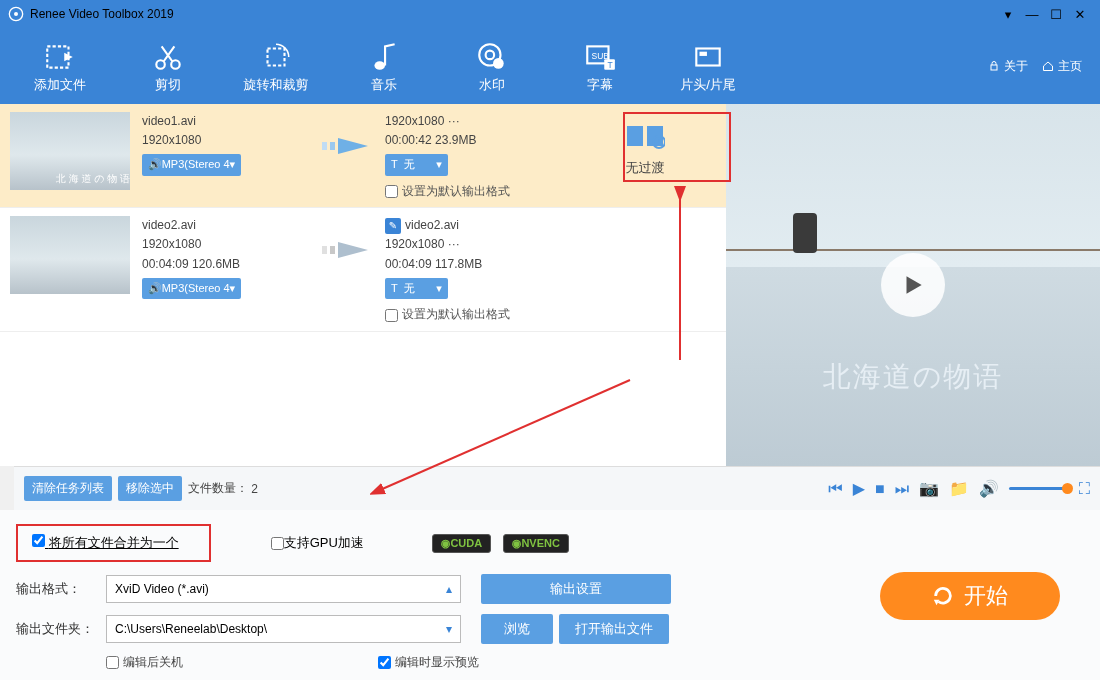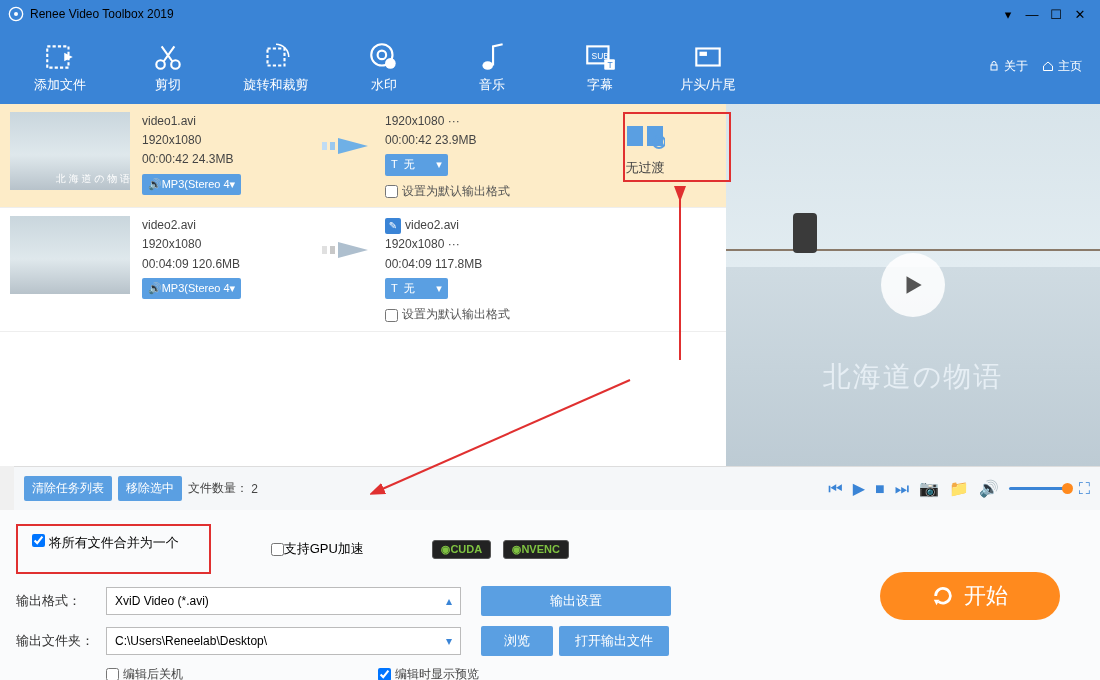--- a/index.html
+++ b/index.html
@@ -35,21 +35,21 @@
 .preview-caption { position: absolute; bottom: 70px; width: 100%; text-align: center; color: #e6eef4; font-size: 28px; font-family: "SimSun", serif; letter-spacing: 2px; }
 .controls-bar { height: 44px; background: #f5f7f9; border-top: 1px solid #ddd; display: flex; align-items: center; padding: 0 10px; font-size: 12px; color: #444; margin-left: 14px; }
 .btn-small { background: #5a9fe2; color: #fff; padding: 4px 8px; font-size: 12px; border: none; border-radius: 2px; margin-right: 6px; cursor: pointer; }
 .sort-links span { margin: 0 6px; cursor: pointer; }
 .player-ctrls { margin-left: auto; display: flex; align-items: center; gap: 10px; color: #3a84d6; }
 .player-ctrls .ctl { cursor: pointer; font-size: 16px; }
 .vol-track { width: 60px; height: 3px; background: #3a84d6; position: relative; border-radius: 2px; }
 .vol-thumb { position: absolute; right: -4px; top: -4px; width: 11px; height: 11px; background: #ff8a1e; border-radius: 50%; }
 .bottom-panel { padding: 14px 16px 10px; background: #fafbfc; }
 .row-opts { display: flex; align-items: center; margin-bottom: 12px; font-size: 13px; }
-.merge-box { border: 2px solid #e03030; padding: 8px 30px 20px 14px; margin-right: 60px; }
+.merge-box { border: 2px solid #e03030; padding: 8px 30px 8px 14px; margin-right: 60px; text-decoration: underline; }
 .badge-tech { display: inline-flex; align-items: center; padding: 2px 8px; border-radius: 3px; font-size: 11px; font-weight: bold; margin-left: 8px; background: #222; color: #7fc241; border: 1px solid #555; }
 .form-row { display: flex; align-items: center; margin-bottom: 10px; font-size: 13px; }
 .form-row label { width: 90px; color: #333; }
 .combo { width: 355px; height: 28px; border: 1px solid #bbb; background: #fff; padding: 0 8px; display: flex; align-items: center; justify-content: space-between; font-size: 12px; cursor: pointer; }
 .combo .tri { color: #3a84d6; }
 .btn-blue { background: #5a9fe2; color: #fff; border: none; padding: 6px 24px; font-size: 13px; border-radius: 2px; margin-left: 20px; cursor: pointer; min-width: 100px; }
 .btn-blue.sm { padding: 6px 16px; min-width: 72px; margin-left: 20px; }
 .start-btn { position: absolute; right: 40px; bottom: 60px; width: 180px; height: 48px; background: #ff8a1e; color: #fff; border: none; border-radius: 24px; font-size: 22px; display: flex; align-items: center; justify-content: center; gap: 10px; cursor: pointer; }
 .check-inline { font-size: 12px; color: #444; margin-left: 0; }
 .check-inline input { vertical-align: middle; margin-right: 4px; }
@@ -97,35 +97,35 @@
         <svg viewBox="0 0 32 32">
           <rect x="8" y="8" width="16" height="16" fill="none" stroke="#fff" stroke-width="2" stroke-dasharray="3 2"></rect>
           <path d="M16 4 A12 12 0 0 1 28 16" fill="none" stroke="#fff" stroke-width="1.5"></path>
         </svg>
       </div>
     <div>旋转和裁剪</div>
   </div>
   <div class="tool-item">
     <div class="ico">
         <svg viewBox="0 0 32 32">
+          <ellipse cx="12" cy="24" rx="5" ry="4" fill="#fff"></ellipse>
+          <path d="M17 24 V6 L26 4" stroke="#fff" stroke-width="2" fill="none"></path>
+        </svg>
+      </div>
+    <div>音乐</div>
+  </div>
+  <div class="tool-item">
+    <div class="ico">
+        <svg viewBox="0 0 32 32">
           <circle cx="14" cy="14" r="10" fill="none" stroke="#fff" stroke-width="2"></circle>
           <circle cx="14" cy="14" r="4" fill="none" stroke="#fff" stroke-width="2"></circle>
           <circle cx="22" cy="22" r="5" fill="#fff"></circle>
         </svg>
       </div>
     <div>水印</div>
-  </div>
-  <div class="tool-item">
-    <div class="ico">
-        <svg viewBox="0 0 32 32">
-          <ellipse cx="12" cy="24" rx="5" ry="4" fill="#fff"></ellipse>
-          <path d="M17 24 V6 L26 4" stroke="#fff" stroke-width="2" fill="none"></path>
-        </svg>
-      </div>
-    <div>音乐</div>
   </div>
   <div class="tool-item">
     <div class="ico">
         <svg viewBox="0 0 32 32">
           <rect x="4" y="6" width="20" height="16" fill="none" stroke="#fff" stroke-width="2"></rect>
           <text x="8" y="18" fill="#fff" font-size="8">SUB</text>
           <rect x="20" y="18" width="10" height="10" fill="#fff" rx="1"></rect>
           <text x="23" y="26" fill="#3a84d6" font-size="8">T</text>
         </svg>
       </div>
@@ -160,21 +160,20 @@
 <div class="content">
   <div class="list-area">
 
     <div class="video-row active">
       <div class="thumb">
         <div style="position:absolute;bottom:4px;left:0;right:0;text-align:right;font-size:10px;margin-left:42px;">北 海 道 の 物 语</div>
       </div>
       <div class="info-col">
         <div>video1.avi</div>
         <div>1920x1080</div>
-        <div>00:00:42  24.3MB</div>
         <span class="pill">🔊 <span>MP3(Stereo 4</span> ▾</span>
       </div>
       <div class="arrow-col">
         <svg width="50" height="24" viewBox="0 0 50 24">
             <rect x="2" y="8" width="5" height="8" fill="#c0dcf4"></rect>
             <rect x="10" y="8" width="5" height="8" fill="#9ac8ee"></rect>
             <polygon points="18,4 18,20 48,12" fill="#6fb0e6"></polygon>
           </svg>
       </div>
       <div class="out-col">

